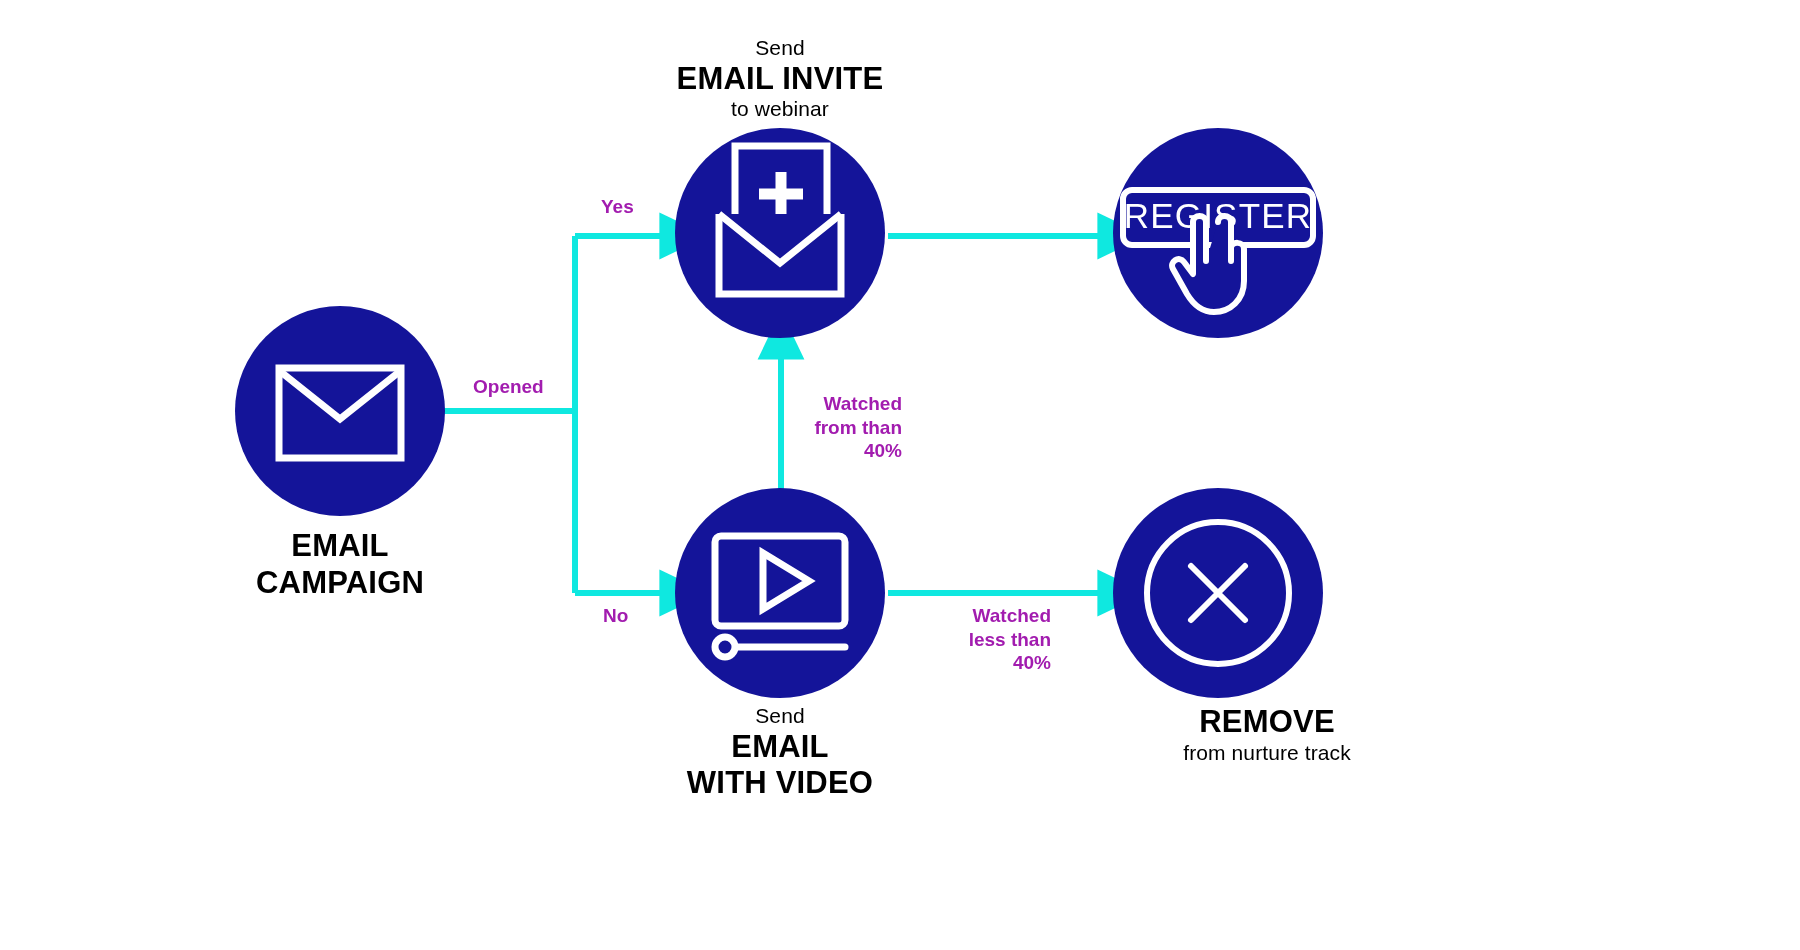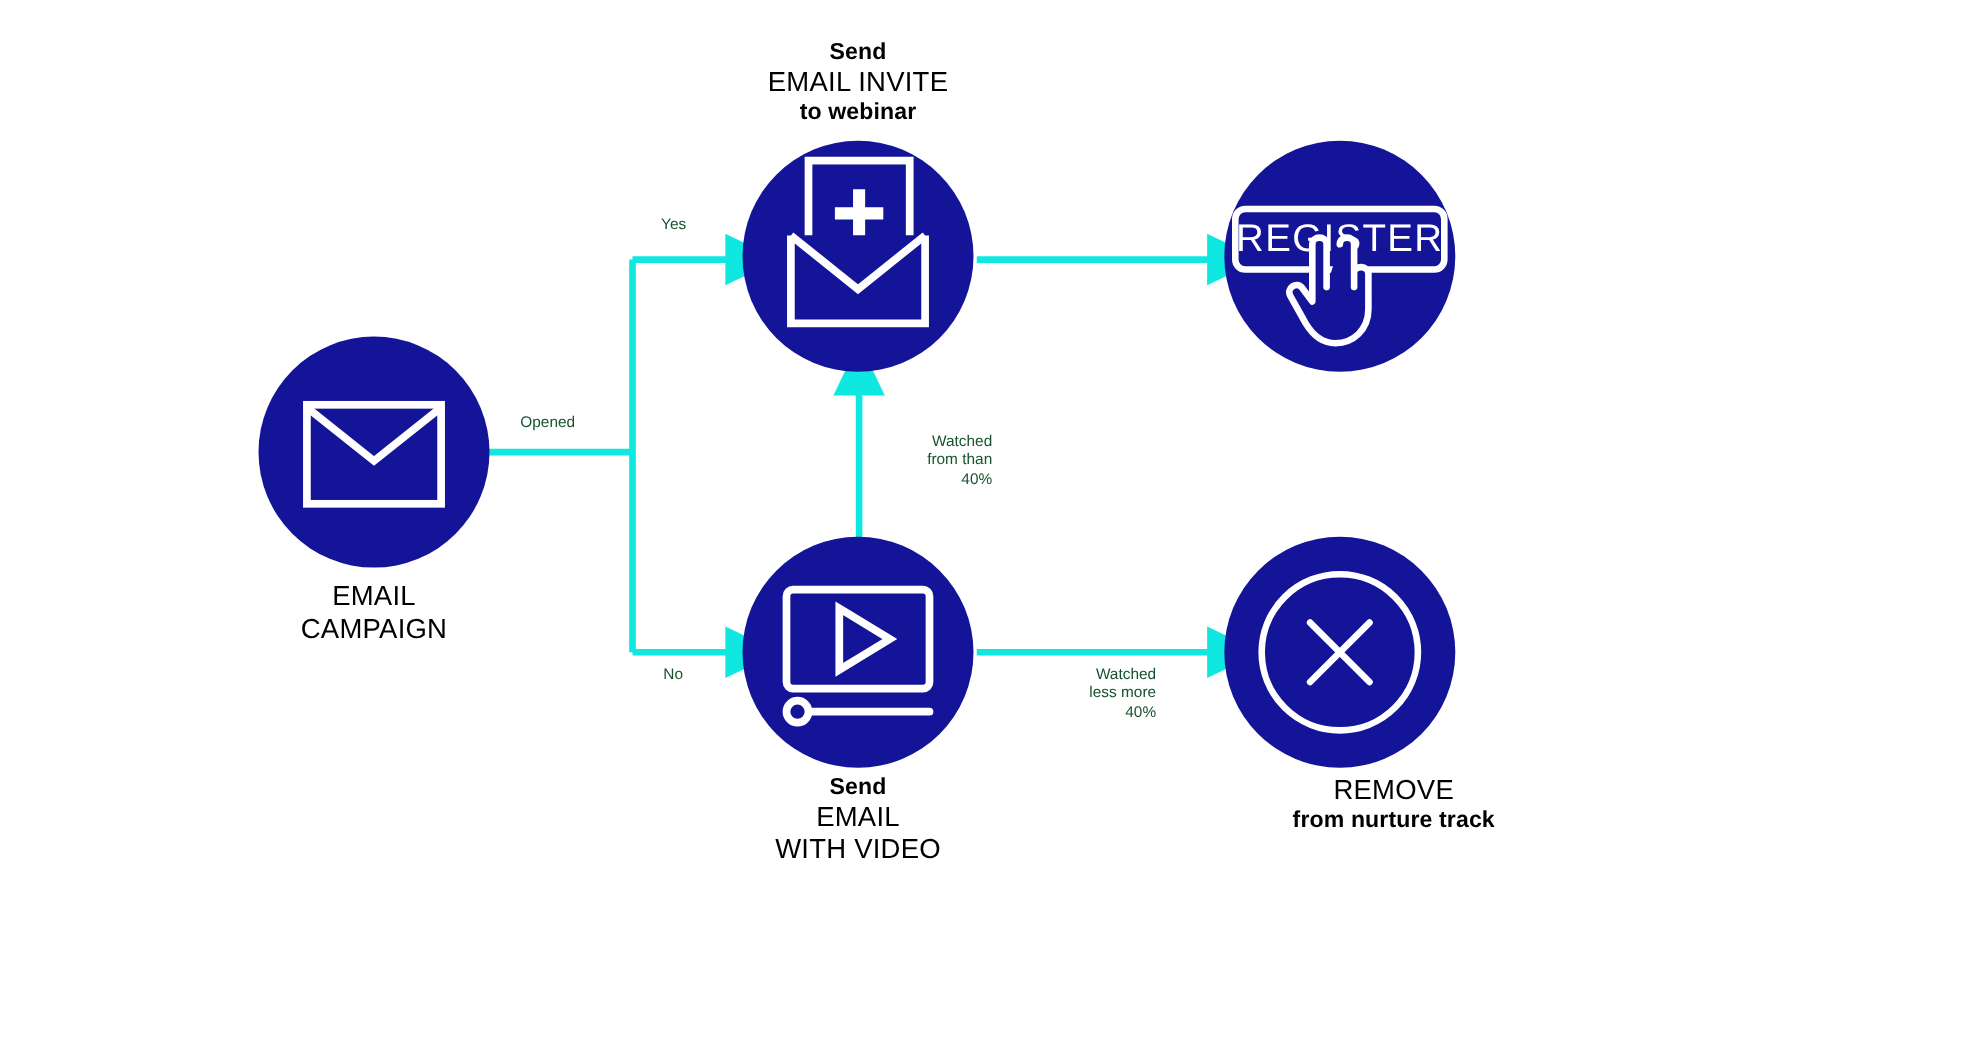--- a/index.html
+++ b/index.html
@@ -38,35 +38,35 @@
     background: #141499;
     display: block;
   }
   .node-label {
     position: absolute;
     text-align: center;
     line-height: 1.18;
     white-space: nowrap;
   }
   .lbl-light {
-    font-weight: 700;
+    font-weight: 400;
     font-size: 21px;
     letter-spacing: 0.1px;
   }
   .lbl-bold {
-    font-weight: normal;
-    font-size: 25px;
+    font-weight: bold;
+    font-size: 31px;
     letter-spacing: 0.2px;
   }
   
   .edge-label {
     position: absolute;
-    font-size: 14px;
-    font-weight: 400;
-    color: #14532d;
+    font-size: 19px;
+    font-weight: 700;
+    color: #a21caf;
     line-height: 1.24;
     white-space: nowrap;
   }
   .edge-label.center { text-align: right; }
 
   
   #node-campaign   { left: 235px; top: 306px; }
   #node-invite     { left: 675px; top: 128px; }
   #node-registered { left: 1113px; top: 128px; }
   #node-video      { left: 675px; top: 488px; }
@@ -209,17 +209,17 @@
   <div class="edge-label" id="el-no">No</div>
 
   <div class="edge-label center" id="el-more">
     <div>Watched</div>
     <div>from than</div>
     <div>40%</div>
   </div>
 
   <div class="edge-label center" id="el-less">
     <div>Watched</div>
-    <div>less more</div>
+    <div>less than</div>
     <div>40%</div>
   </div>
 
 </div>
 
 </body></html>

